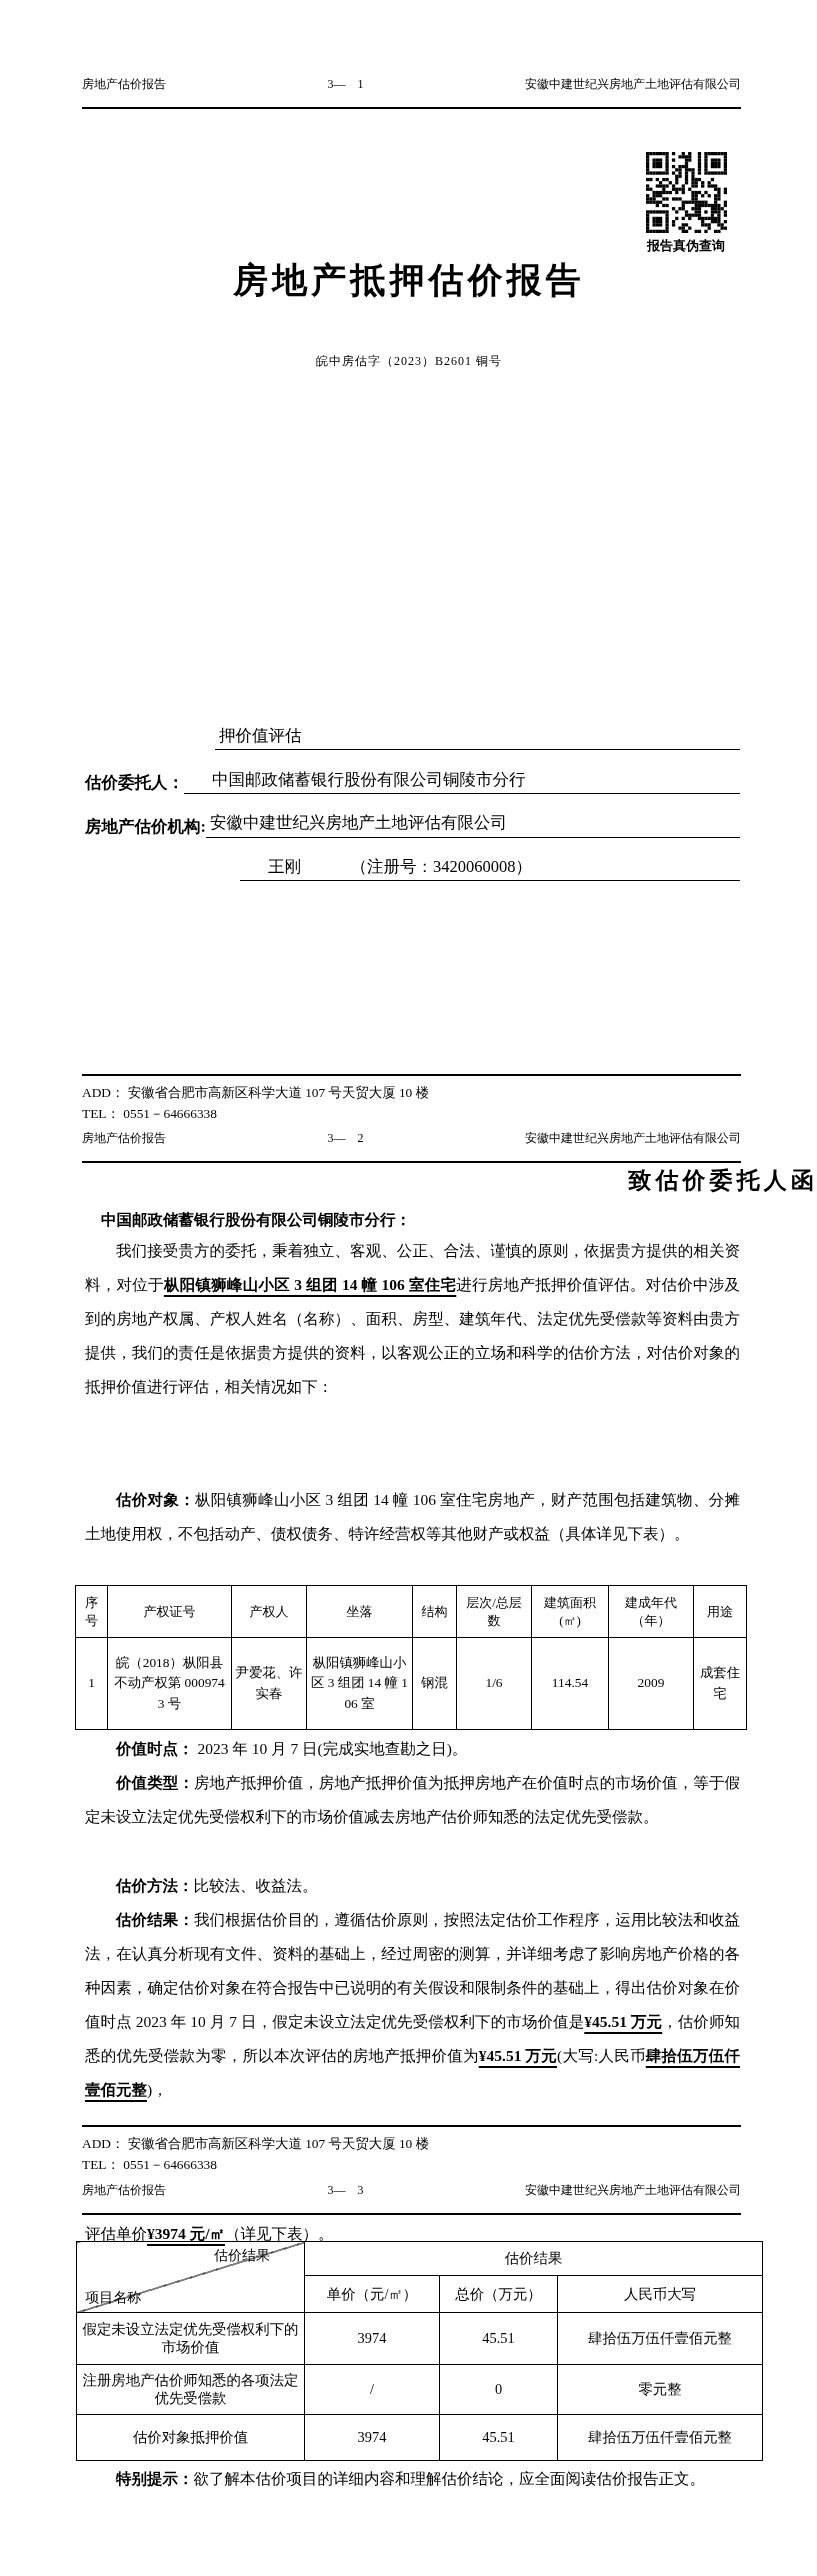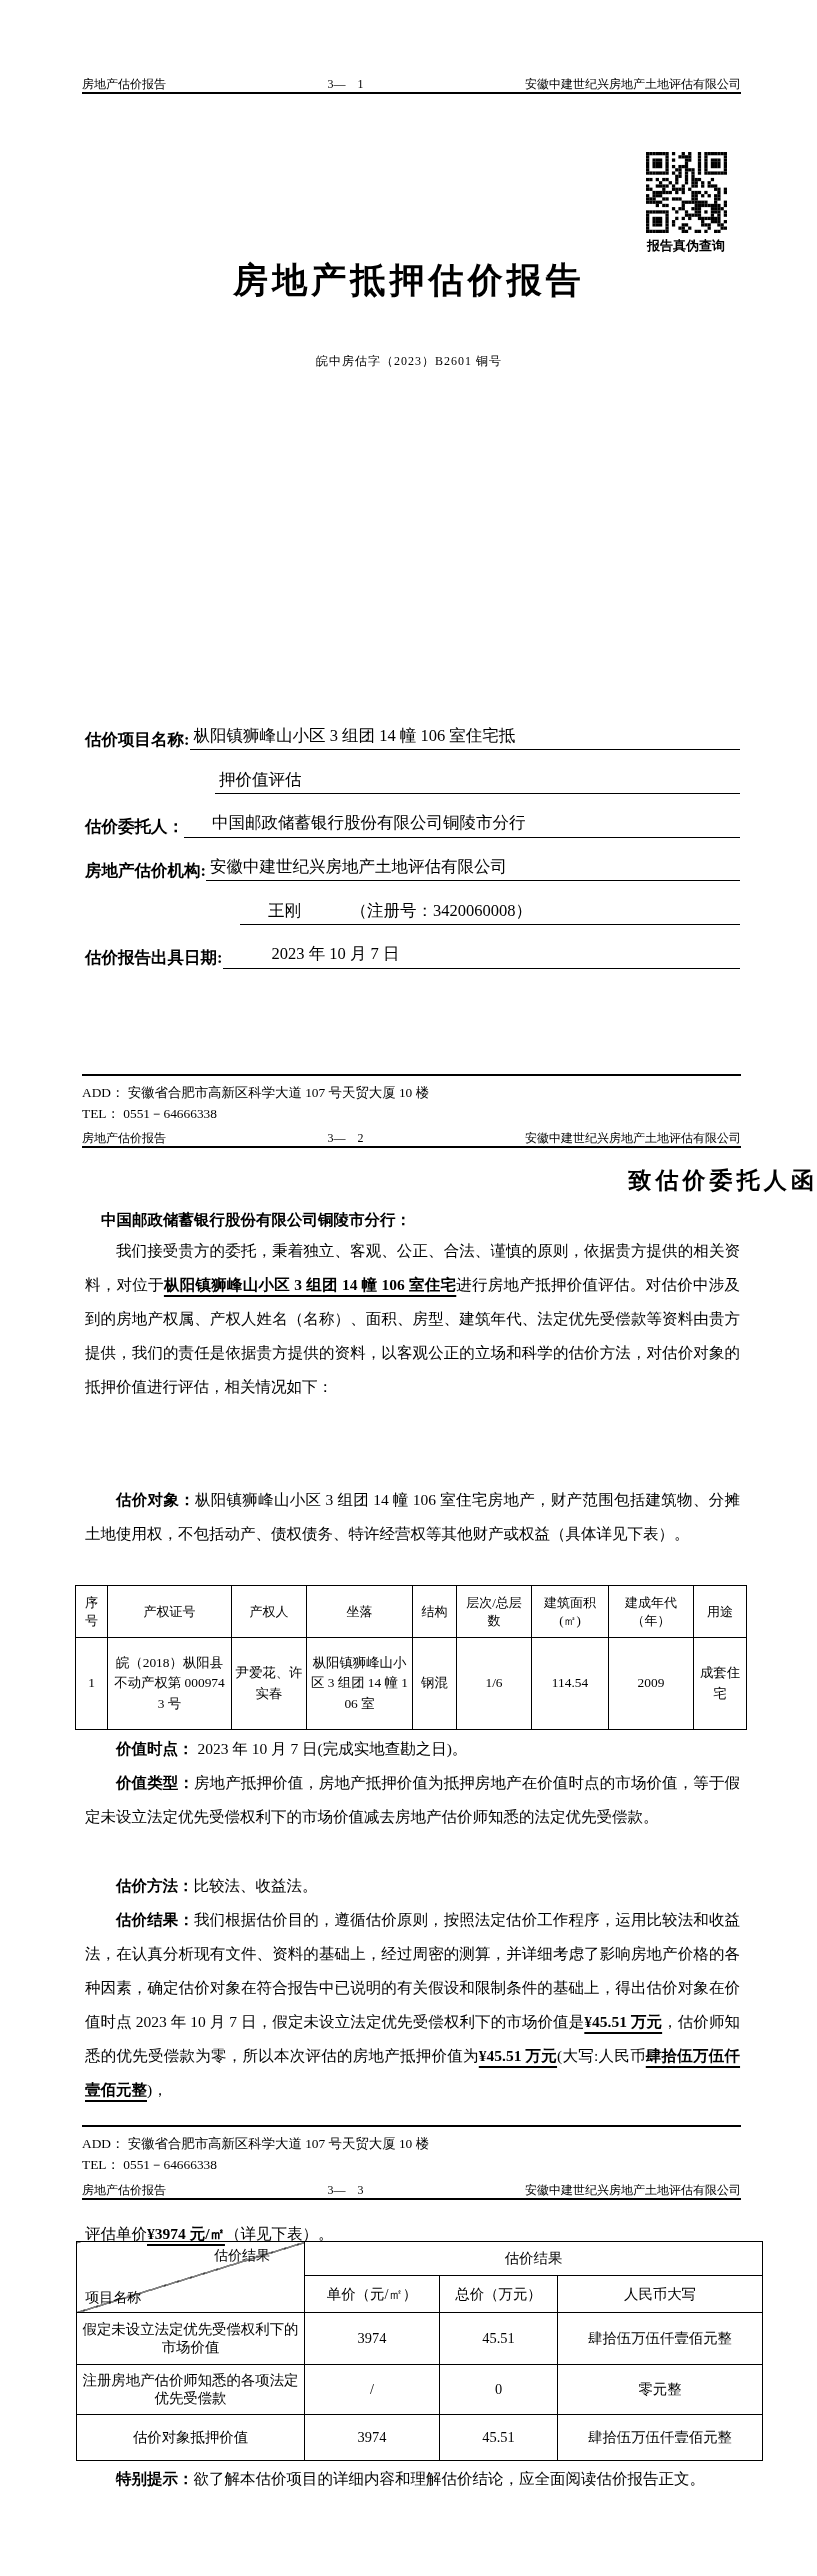--- a/index.html
+++ b/index.html
@@ -11,21 +11,21 @@
     font-family:"Liberation Serif","DejaVu Serif",serif;
     color:#000;
     overflow:hidden;
   }
   .pre{white-space:pre;}
   
   .pg-header{
     position:absolute;left:82px;right:77px;
     display:flex;justify-content:space-between;align-items:flex-end;
     font-size:12px;line-height:14.4px;
-    border-bottom:2.1px solid #000;padding-bottom:1px;
+    border-bottom:2.1px solid #000;padding-bottom:16px;
   }
   .pg-footer{
     position:absolute;left:82px;right:77px;
     border-top:2.1px solid #000;padding-top:7.2px;
     font-size:13.4px;line-height:20.6px;
   }
   
   .qr-wrap{position:absolute;left:646px;top:152px;width:81px;height:81px;}
   .qr-caption{position:absolute;left:635px;top:237px;width:102px;text-align:center;
     font-size:13px;font-weight:bold;}
@@ -391,42 +391,34 @@
         <rect x="138.60" y="151.20" width="6.35" height="6.35" fill="#000"></rect>
       </svg>
   </div>
   <div class="qr-caption">报告真伪查询</div>
 
   <div class="main-title">房地产抵押估价报告</div>
   <div class="doc-no">皖中房估字（2023）B2601 铜号</div>
 
   <div class="cover-fields">
     <div class="fld">
-      <span class="lab">估价项目名称:</span>
-      <span class="val">枞阳镇狮峰山小区 3 组团 14 幢 106 室住宅抵</span>
-    </div>
-    <div class="fld">
       <span class="sp"></span>
       <span class="val">押价值评估</span>
     </div>
     <div class="fld">
       <span class="lab">估价委托人：</span>
       <span class="val pl55">中国邮政储蓄银行股份有限公司铜陵市分行</span>
     </div>
     <div class="fld">
       <span class="lab">房地产估价机构:</span>
       <span class="val">安徽中建世纪兴房地产土地评估有限公司</span>
     </div>
     <div class="fld">
       <span class="sp2"></span>
       <span class="val pl55">王刚　　　（注册号：3420060008）</span>
-    </div>
-    <div class="fld">
-      <span class="lab">估价报告出具日期:</span>
-      <span class="val pl95">2023 年 10 月 7 日</span>
     </div>
   </div>
 
   <div class="pg-footer" style="top:1074px;">
     <div>ADD： 安徽省合肥市高新区科学大道 107 号天贸大厦 10 楼</div>
     <div>TEL： 0551－64666338</div>
   </div>
 
   <div class="pg-header" style="top:1131px;">
     <span>房地产估价报告</span>

